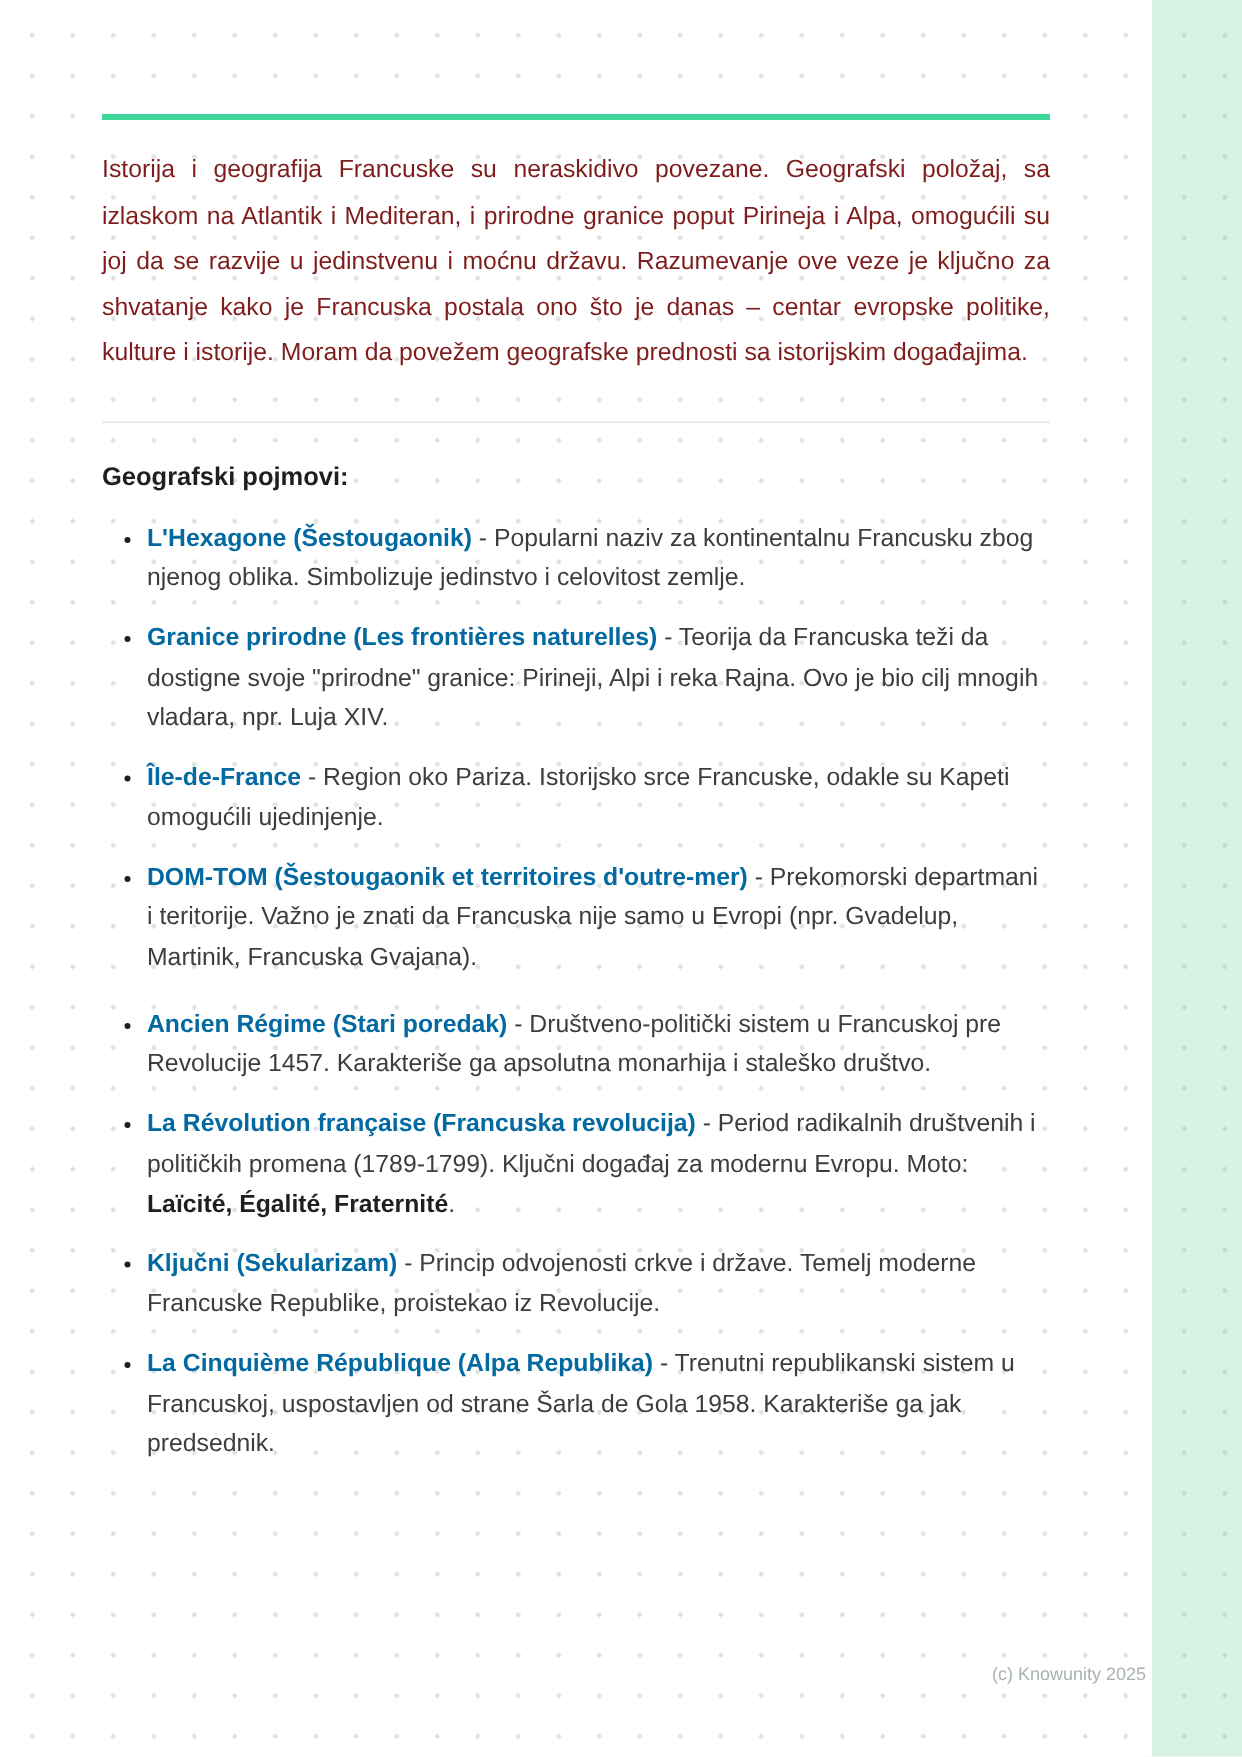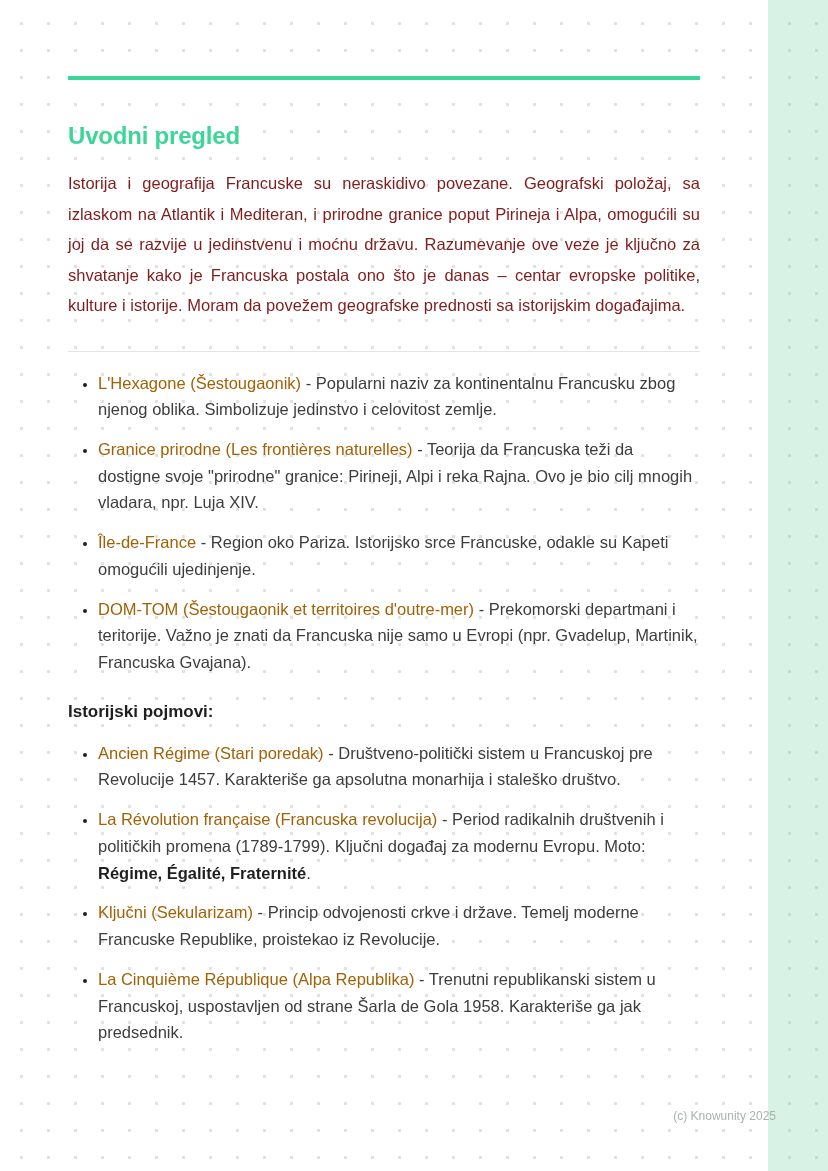--- a/index.html
+++ b/index.html
@@ -102,75 +102,74 @@
   }
 
   ul.term-list li {
     font-size: 16.5px;
     line-height: 1.62;
     margin-bottom: 13px;
     color: #3d3d3d;
   }
   ul.term-list li::marker { color: #1f1f1f; font-size: 14px; }
 
-  .term-bold { font-weight: normal; color: #a16207; }
+  .term-bold { font-weight: bold; color: #0369a1; }
   .inline-bold { font-weight: bold; color: #1f1f1f; }
 
   .footer-credit {
     position: absolute;
-    right: 52px;
+    right: 64px;
     bottom: 48px;
     font-size: 12px;
     color: #a9b3ae;
     z-index: 3;
   }
 </style>
 </head>
 <body>
 
 <div class="dots-layer"></div>
 
 <div class="edge-strip">
   <div class="strip-dots"></div>
 </div>
 
 <div class="page">
 
   <hr class="title-rule">
 
-  <h2 class="section-heading">Uvodni pregled</h2>
   <p class="intro-paragraph">Istorija i geografija Francuske su neraskidivo povezane. Geografski položaj, sa izlaskom na Atlantik i Mediteran, i prirodne granice poput Pirineja i Alpa, omogućili su joj da se razvije u jedinstvenu i moćnu državu. Razumevanje ove veze je ključno za shvatanje kako je Francuska postala ono što je danas – centar evropske politike, kulture i istorije. Moram da povežem geografske prednosti sa istorijskim događajima.</p>
 
   <hr class="section-divider">
 
 
+  <h3 class="sub-heading">Geografski pojmovi:</h3>
 
   <ul class="term-list">
     <li>
       <span class="term-bold">L'Hexagone (Šestougaonik)</span><span> - Popularni naziv za kontinentalnu Francusku zbog njenog oblika. Simbolizuje jedinstvo i celovitost zemlje.</span>
     </li>
     <li>
       <span class="term-bold">Granice prirodne (Les frontières naturelles)</span><span> - Teorija da Francuska teži da dostigne svoje "prirodne" granice: Pirineji, Alpi i reka Rajna. Ovo je bio cilj mnogih vladara, npr. Luja XIV.</span>
     </li>
     <li>
       <span class="term-bold">Île-de-France</span><span> - Region oko Pariza. Istorijsko srce Francuske, odakle su Kapeti omogućili ujedinjenje.</span>
     </li>
     <li>
       <span class="term-bold">DOM-TOM (Šestougaonik et territoires d'outre-mer)</span><span> - Prekomorski departmani i teritorije. Važno je znati da Francuska nije samo u Evropi (npr. Gvadelup, Martinik, Francuska Gvajana).</span>
     </li>
   </ul>
 
-  <h3 class="sub-heading">Istorijski pojmovi:</h3>
 
   <ul class="term-list">
     <li>
       <span class="term-bold">Ancien Régime (Stari poredak)</span><span> - Društveno-politički sistem u Francuskoj pre Revolucije 1457. Karakteriše ga apsolutna monarhija i staleško društvo.</span>
     </li>
     <li>
-      <span class="term-bold">La Révolution française (Francuska revolucija)</span><span> - Period radikalnih društvenih i političkih promena (1789-1799). Ključni događaj za modernu Evropu. Moto: </span><span class="inline-bold">Régime, Égalité, Fraternité</span><span>.</span>
+      <span class="term-bold">La Révolution française (Francuska revolucija)</span><span> - Period radikalnih društvenih i političkih promena (1789-1799). Ključni događaj za modernu Evropu. Moto: </span><span class="inline-bold">Laïcité, Égalité, Fraternité</span><span>.</span>
     </li>
     <li>
       <span class="term-bold">Ključni (Sekularizam)</span><span> - Princip odvojenosti crkve i države. Temelj moderne Francuske Republike, proistekao iz Revolucije.</span>
     </li>
     <li>
       <span class="term-bold">La Cinquième République (Alpa Republika)</span><span> - Trenutni republikanski sistem u Francuskoj, uspostavljen od strane Šarla de Gola 1958. Karakteriše ga jak predsednik.</span>
     </li>
   </ul>
 
 </div>

